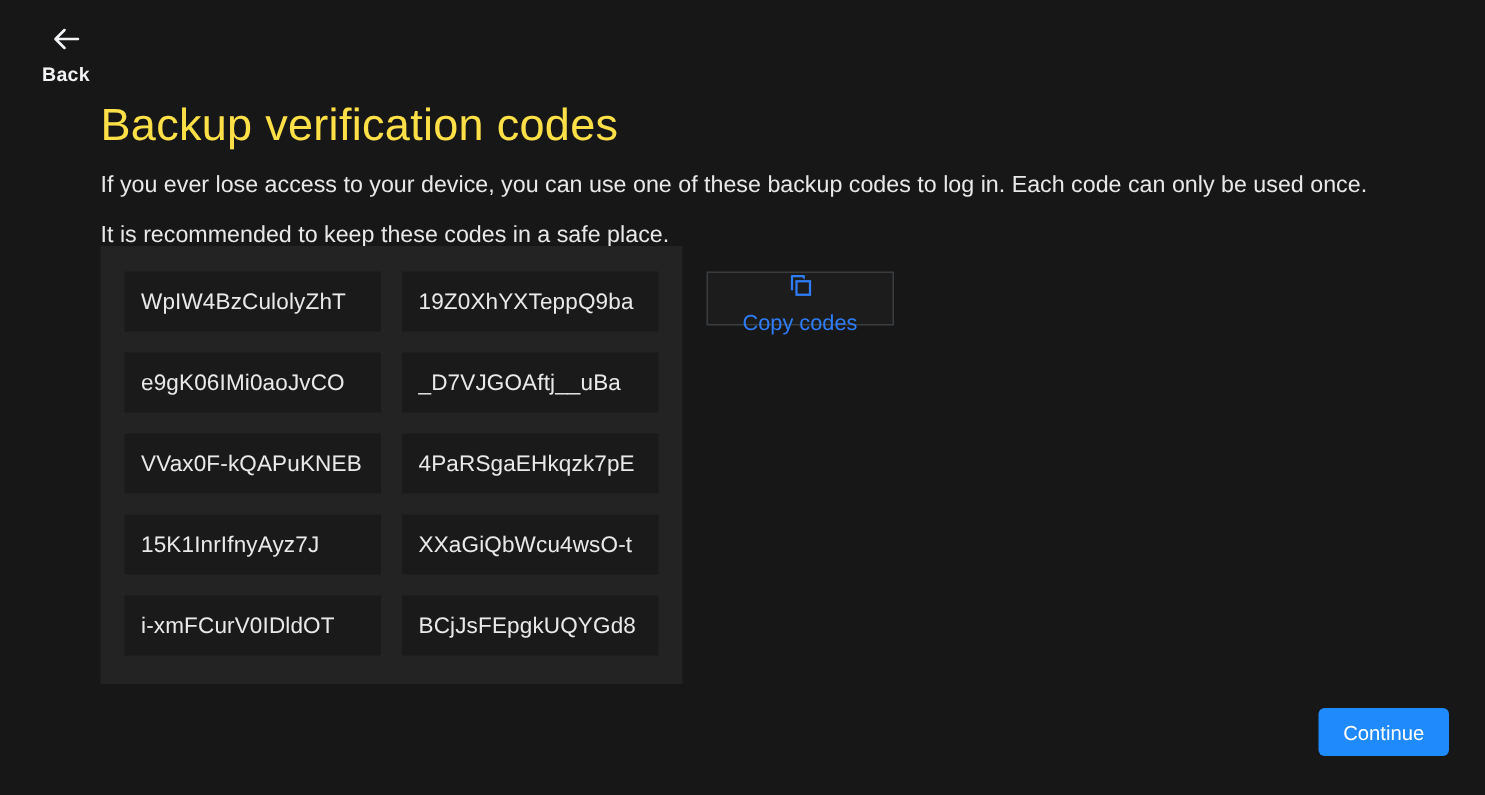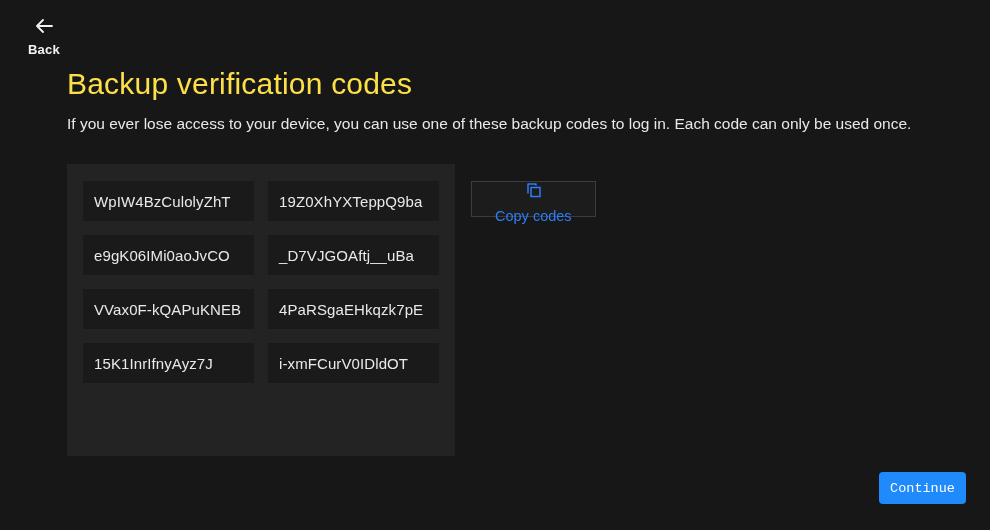--- a/index.html
+++ b/index.html
@@ -75,21 +75,21 @@
     flex-direction: column;
   }
 
   
   .continue-btn {
     position: absolute; right: 24px; top: 472px;
     width: 87px; height: 32px;
     background: #1f8afc;
     border: none; border-radius: 4px;
     color: #ffffff; font-size: 13.5px;
-    font-family: Liberation Mono, monospace;
+    font-family: Liberation Sans, sans-serif;
     display: flex; align-items: center; justify-content: center;
     cursor: pointer;
   }
 </style>
 </head>
 <body>
 
 <div class="screen">
 
   <div class="back">
@@ -97,30 +97,33 @@
       <svg width="18" height="14" viewBox="0 0 18 14">
         <path d="M8 1 L2 7 L8 13 M2.5 7 H17" stroke="#f1f3f4" stroke-width="1.8" fill="none" stroke-linecap="round" stroke-linejoin="round"></path>
       </svg>
     </span>
     <span class="label">Back</span>
   </div>
 
   <div class="title">Backup verification codes</div>
 
   <div class="desc1">If you ever lose access to your device, you can use one of these backup codes to log in. Each code can only be used once.</div>
+  <div class="desc2">It is recommended to keep these codes in a safe place.</div>
 
   <div class="panel">
     <div class="code-box">WpIW4BzCulolyZhT</div>
     <div class="code-box">19Z0XhYXTeppQ9ba</div>
     <div class="code-box">e9gK06IMi0aoJvCO</div>
     <div class="code-box">_D7VJGOAftj__uBa</div>
     <div class="code-box">VVax0F-kQAPuKNEB</div>
     <div class="code-box">4PaRSgaEHkqzk7pE</div>
     <div class="code-box">15K1InrIfnyAyz7J</div>
+    <div class="code-box">XXaGiQbWcu4wsO-t</div>
     <div class="code-box">i-xmFCurV0IDldOT</div>
+    <div class="code-box">BCjJsFEpgkUQYGd8</div>
   </div>
 
   <div class="copy-btn">
     <span style="display:flex;align-items:center;">
       <svg width="17" height="17" viewBox="0 0 17 17">
         <path d="M11.5 2 H3 V11.5" stroke="#2e7df6" stroke-width="1.5" fill="none" stroke-linejoin="round"></path>
         <path d="M9 2 L11.5 4.5 V2 Z" fill="#2e7df6"></path>
         <rect x="6" y="5.5" width="9" height="9" stroke="#2e7df6" stroke-width="1.5" fill="#1c1c1c"></rect>
       </svg>
     </span>

